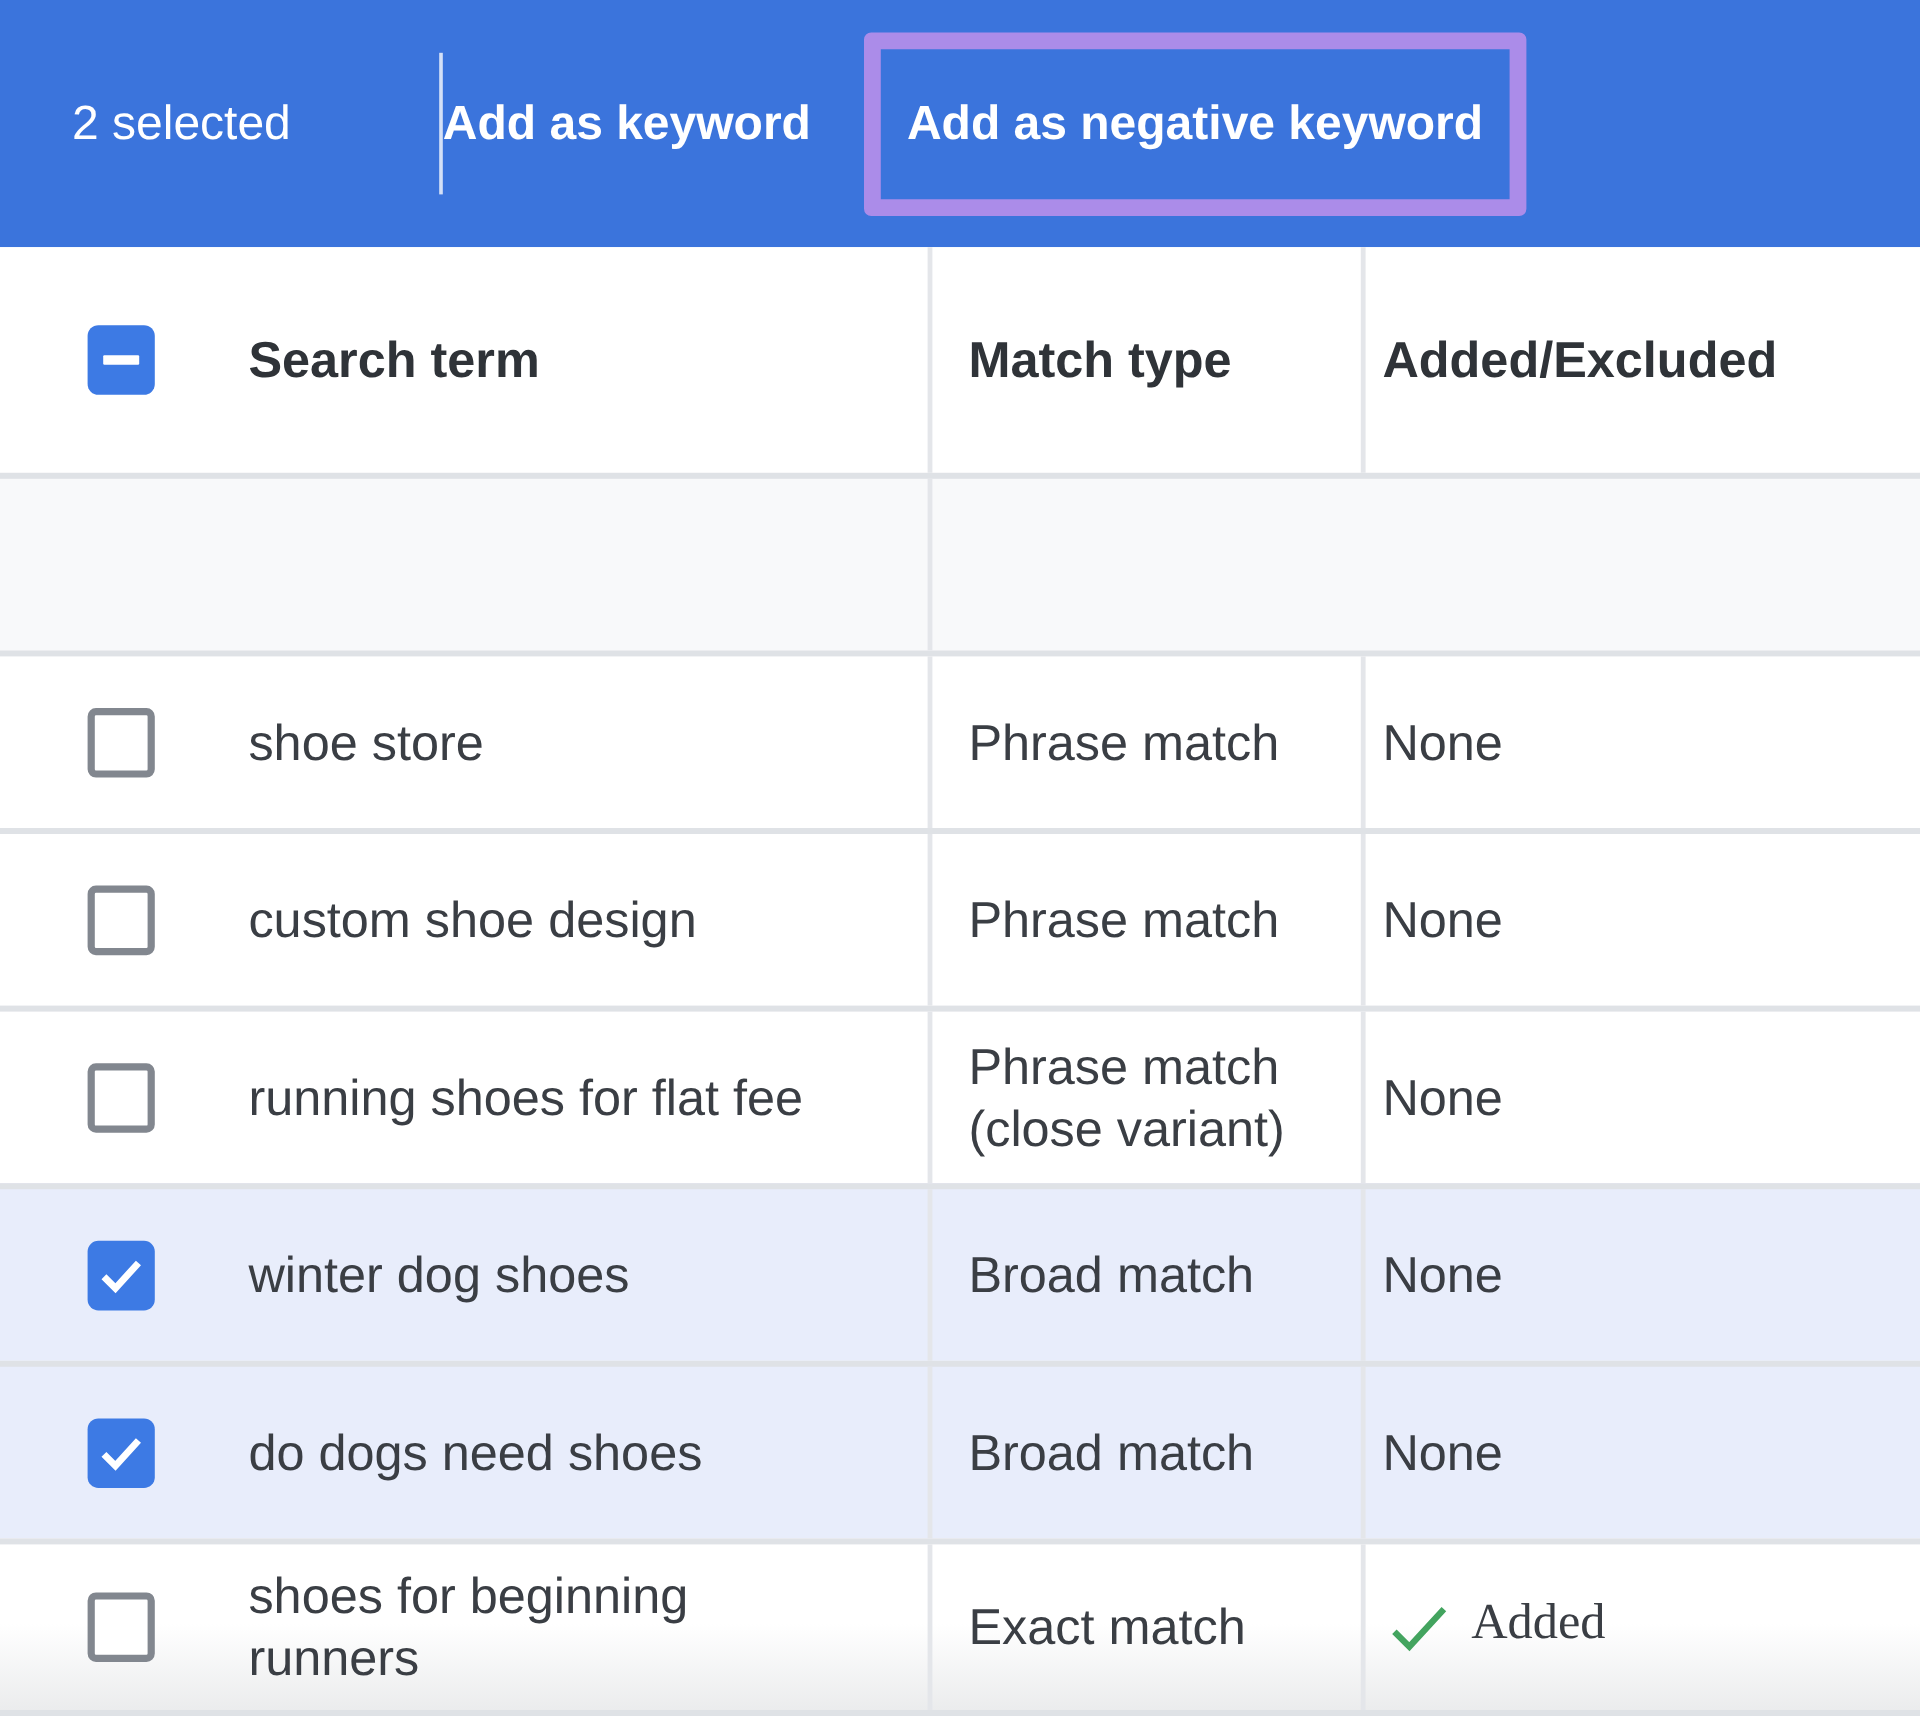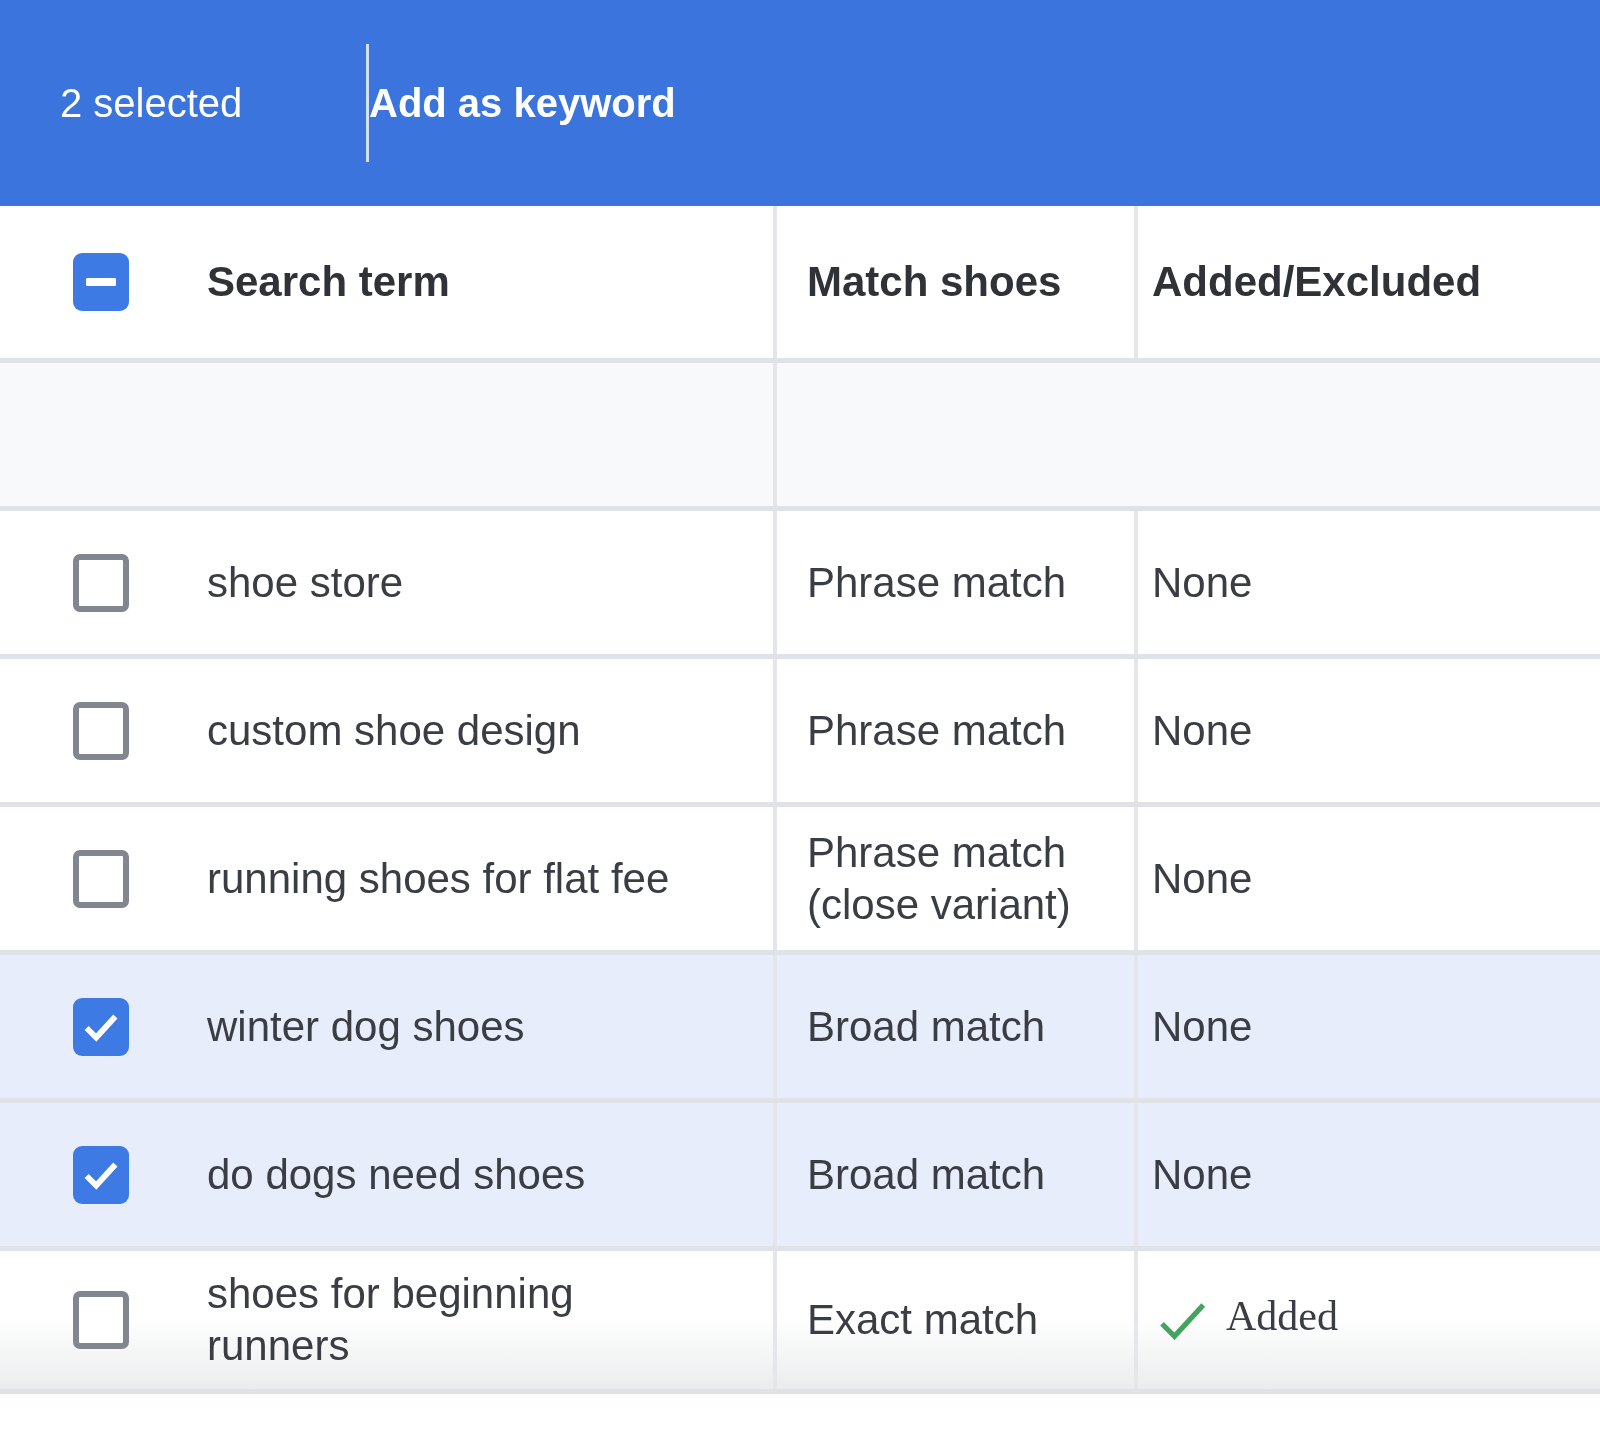--- a/index.html
+++ b/index.html
@@ -65,21 +65,21 @@
     align-items:center;
     font-size:42px;
     line-height:52px;
     color:#3a3e44;
   }
   .c1{padding-left:73px;border-right:4px solid #e4e6ea;}
   .c2{padding-left:30px;border-right:4px solid #e4e6ea;padding-right:12px;}
   .c3{padding-left:14px;}
   .c2 .cell-text{max-width:315px;}
 
-  .header-row{height:152px;}
+  .header-row{height:188px;}
   .header-row .cell{font-weight:600;color:#2f3338;}
   .total-row{height:148px;background:#f8f9fa;}
   .total-row .c1{padding-left:87px;}
   .data-row{height:148px;}
   .data-row.selected{background:#e8edfb;}
   .last-row{
     border-bottom:5px solid #dfe2e6;
     background:linear-gradient(180deg,#ffffff 0%,#ffffff 48%,#ebeced 100%);
   }
 
@@ -129,31 +129,34 @@
 </style>
 </head>
 <body>
 
 <div class="app">
 
   <div class="action-bar">
     <div class="selected-count">2 selected</div>
     <div class="bar-divider"></div>
     <button class="bar-btn btn-add-keyword">Add as keyword</button>
+    <div class="negative-box">
+      <button class="bar-btn">Add as negative keyword</button>
+    </div>
   </div>
 
   <div class="table">
 
     <div class="trow header-row no-top">
       <div class="cell c1">
         <span class="checkbox indeterminate"></span>
         <span class="cell-text">Search term</span>
       </div>
       <div class="cell c2">
-        <span class="cell-text">Match shoes</span>
+        <span class="cell-text">Match type</span>
       </div>
       <div class="cell c3">
         <span class="cell-text">Added/Excluded</span>
       </div>
     </div>
 
     <div class="trow total-row">
       <div class="cell c2"></div>
       <div class="cell c3"></div>
     </div>

